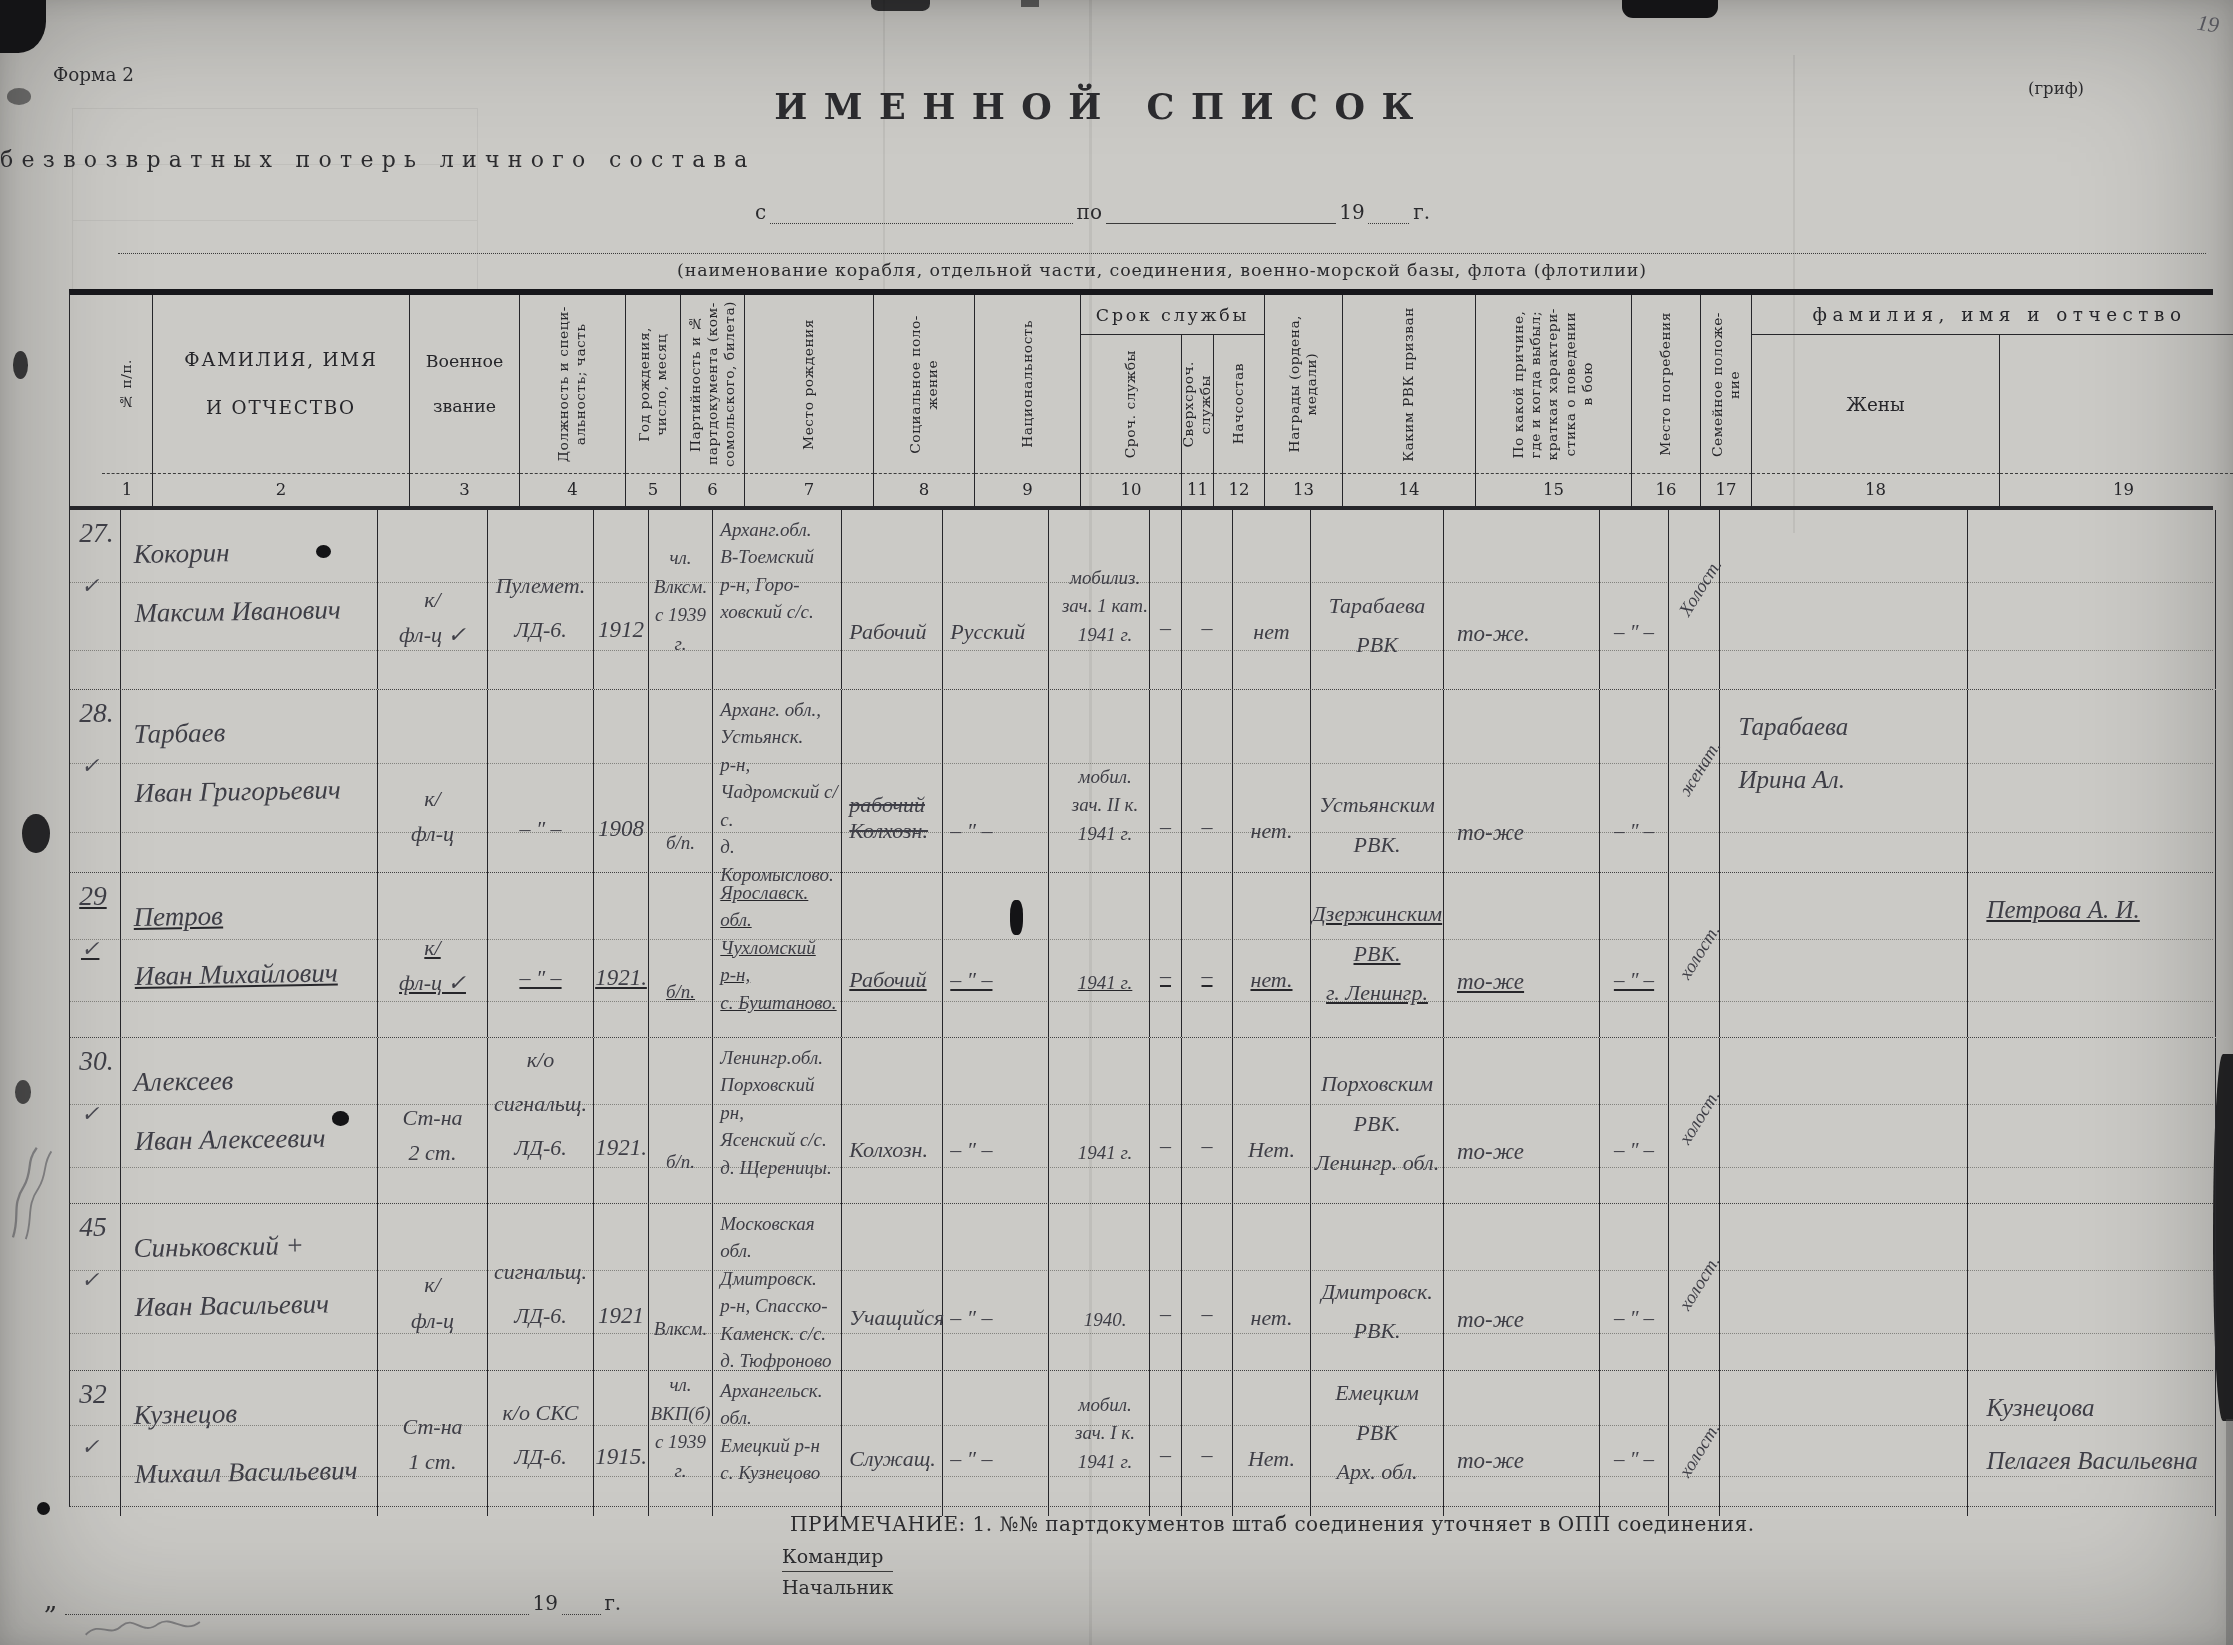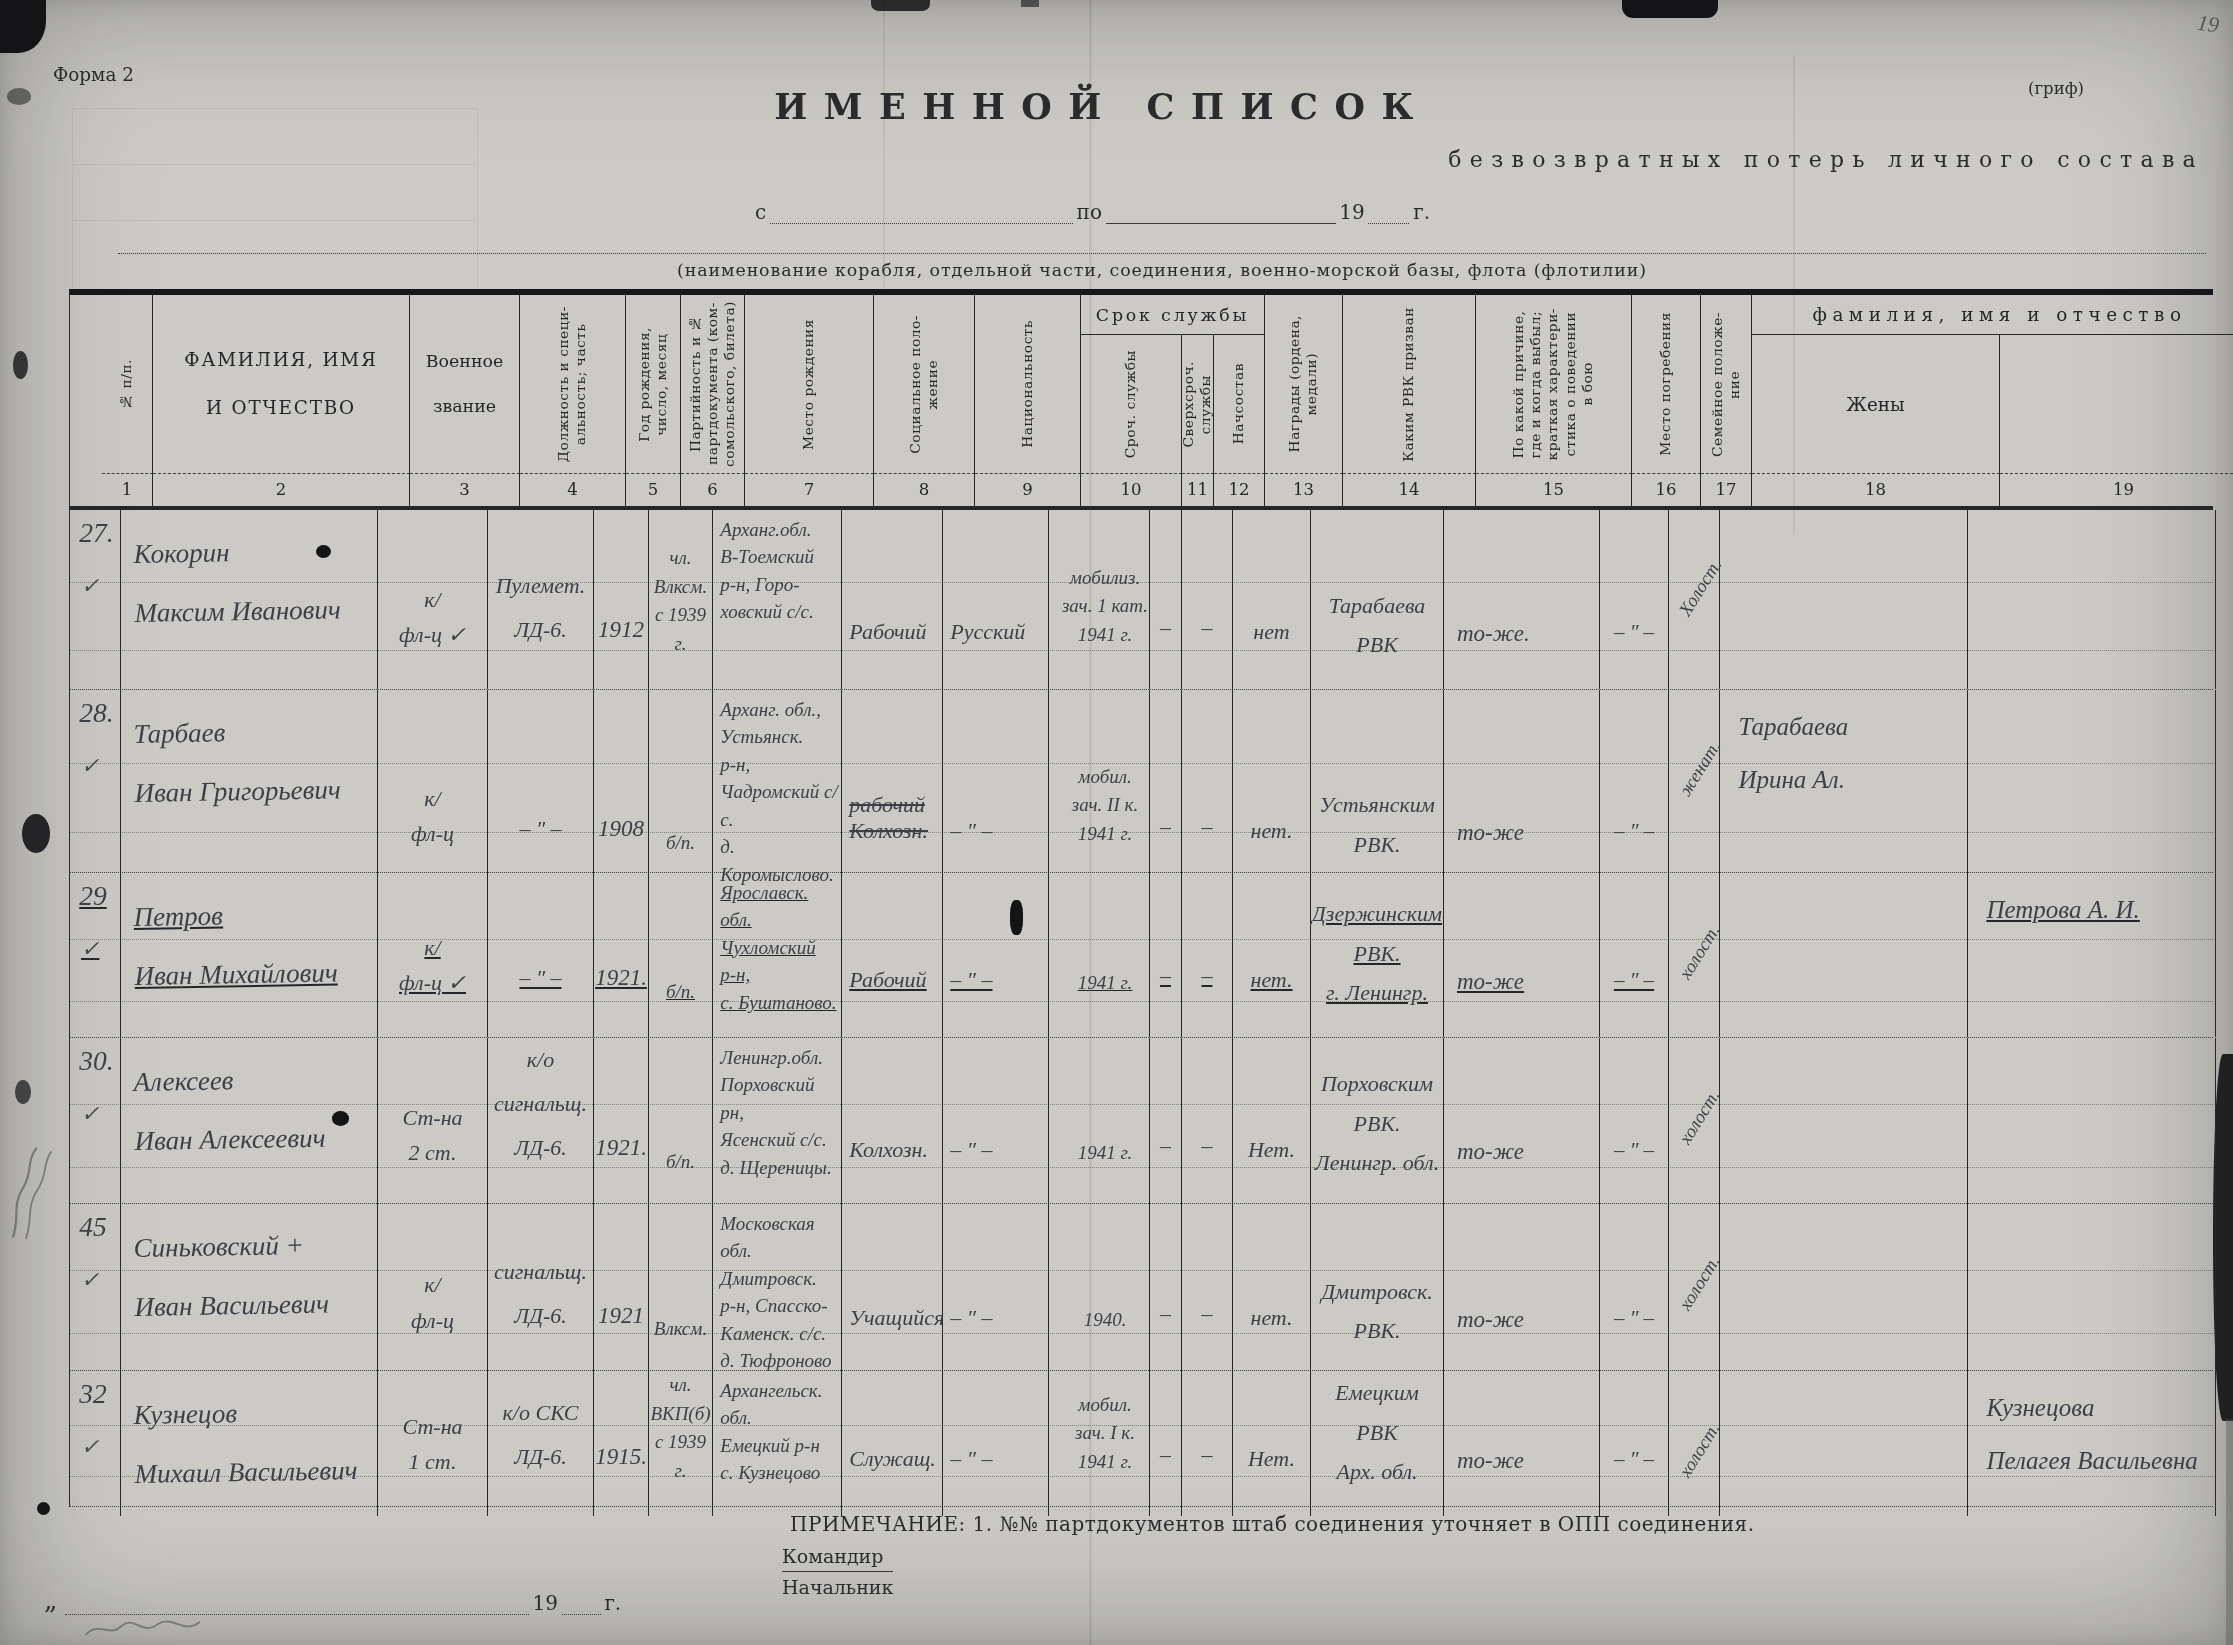--- a/index.html
+++ b/index.html
@@ -7,21 +7,21 @@
         font-family:"DejaVu Serif",serif;color:#26262a;
         box-shadow:inset 0 0 147px rgba(0,0,0,.30), inset 0 0 24px rgba(0,0,0,.14);}
   .printed{font-family:"DejaVu Serif",serif;color:#2b2b2e;}
   .hand,.hv{font-family:"Liberation Serif",serif;font-style:italic;color:#3e3e46;}
   .abs{position:absolute;}
   
   .form-label{left:53px;top:64px;font-size:18.4px;}
   .grif{left:2028px;top:79px;font-size:16.5px;}
   .page-num{left:2197px;top:11px;font-size:22px;transform:rotate(8deg);color:#55555c;}
   .title{left:0;top:86px;width:2204px;text-align:center;font-size:35px;font-weight:bold;letter-spacing:16.5px;}
-  .subtitle{left:0;top:147px;width:2204px;text-align:right;font-size:22px;letter-spacing:8.3px;}
+  .subtitle{left:0;top:147px;width:2204px;text-align:left;font-size:22px;letter-spacing:8.3px;}
   .period{left:755px;top:200px;display:flex;align-items:flex-end;font-size:20px;}
   .leader{display:inline-block;border-bottom:1.8px dotted #3a3a3a;height:22px;margin:0 3.7px;}
   .leader.solid{border-bottom-style:solid;border-bottom-width:1.8px;}
   .unit-caption{left:118px;top:253px;width:2088px;border-top:1.8px dotted #3a3a3a;text-align:center;
                 font-size:17.4px;letter-spacing:0.9px;padding-top:6.4px;}
   
   :root{--ink:#26262a;
         --cols:51px 257px 110px 106px 55px 64px 129px 101px 106px 101px 32px 51px 78px 133px 156px 69px 51px 248px 248px;}
   .table{left:69px;top:289px;width:2144px;}
   .thead{display:grid;grid-template-columns:var(--cols);grid-template-rows:40px 138px 33px;

